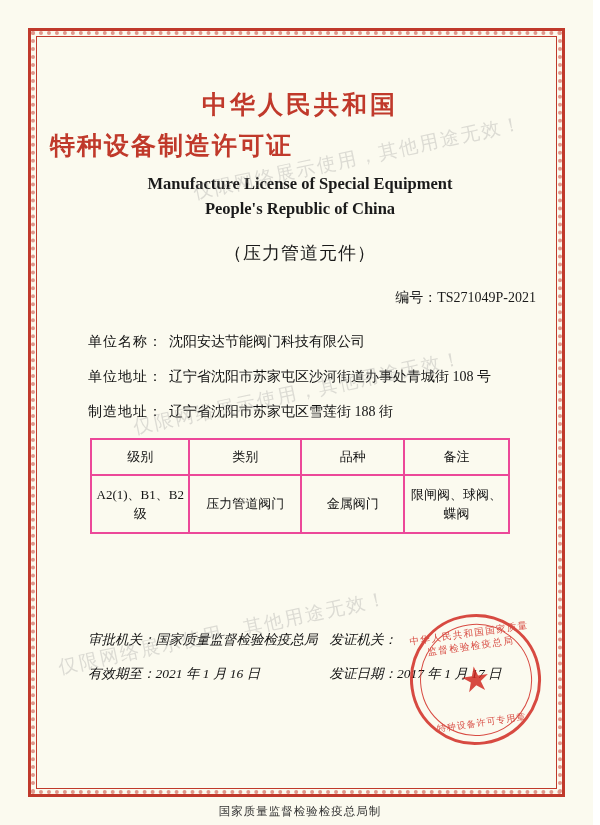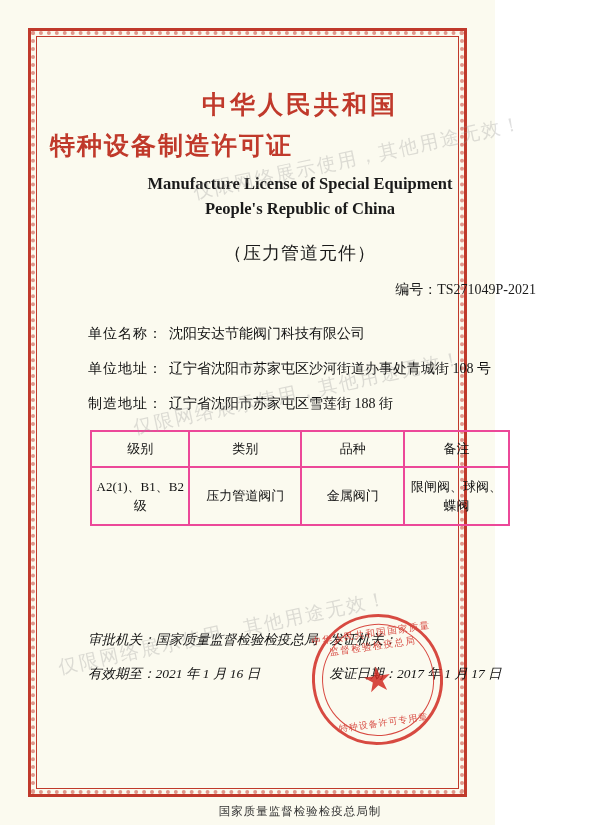--- a/index.html
+++ b/index.html
@@ -10,21 +10,21 @@
   body {
     width: 600px;
     height: 825px;
     font-family: "Liberation Serif", "DejaVu Serif", serif;
     position: relative;
     overflow: hidden;
   }
   .certificate {
     position: absolute;
     left: 0; top: 0;
-    width: 495px;
+    width: 593px;
     height: 825px;
     background: #fbfaef;
   }
   
   .frame-outer {
     position: absolute;
     left: 28px; top: 28px;
     right: 28px; bottom: 28px;
     border: 3px solid #c0392b;
   }
@@ -83,21 +83,21 @@
     text-align: center;
     color: #1a1a1a;
     font-size: 18px;
     margin-top: 22px;
     letter-spacing: 1px;
   }
   .serial {
     text-align: right;
     font-size: 14px;
     color: #1a1a1a;
-    margin-top: 16px;
+    margin-top: 24px;
     padding-right: 14px;
   }
   .fields {
     margin-top: 26px;
     padding-left: 38px;
   }
   .field-row {
     font-size: 14px;
     color: #111;
     margin-bottom: 17px;

